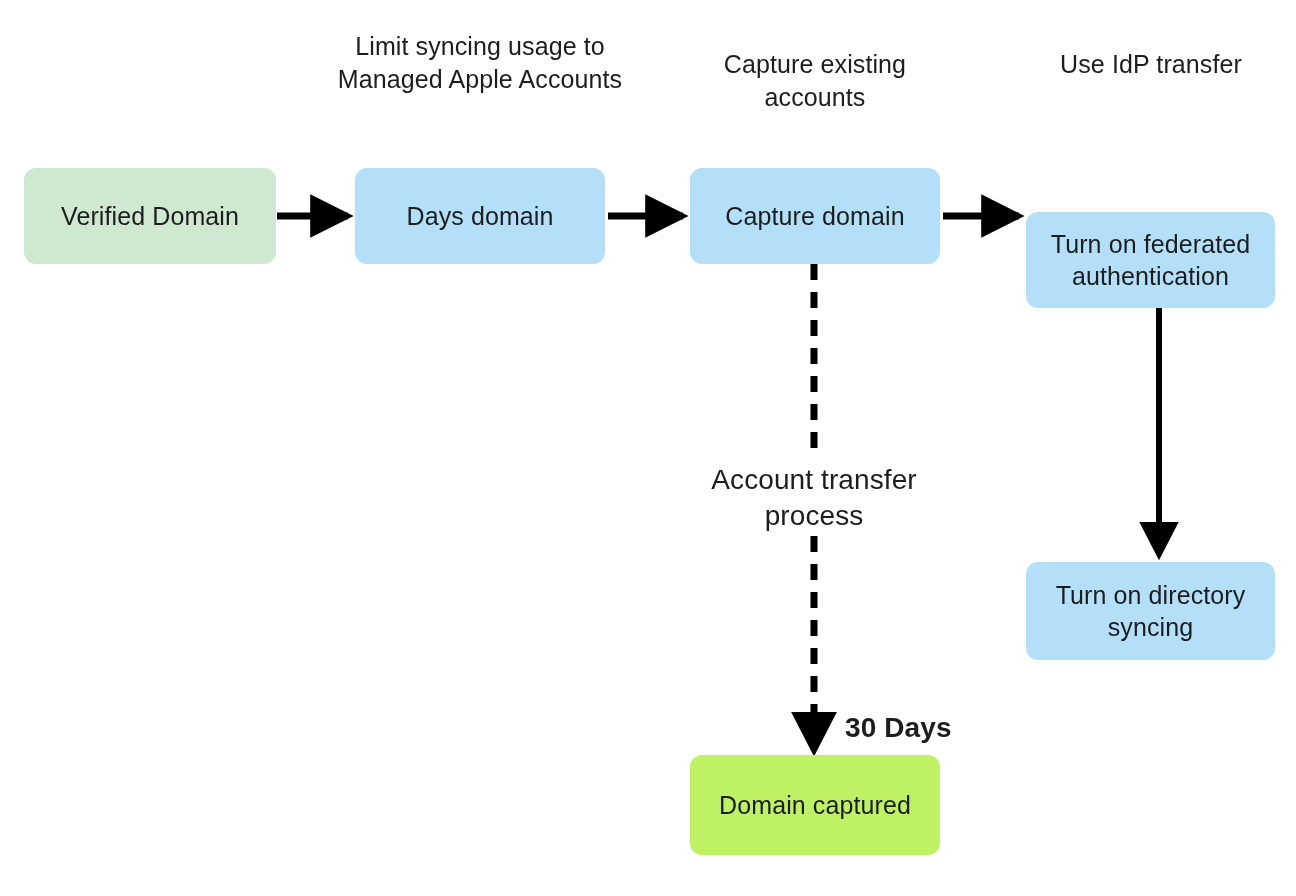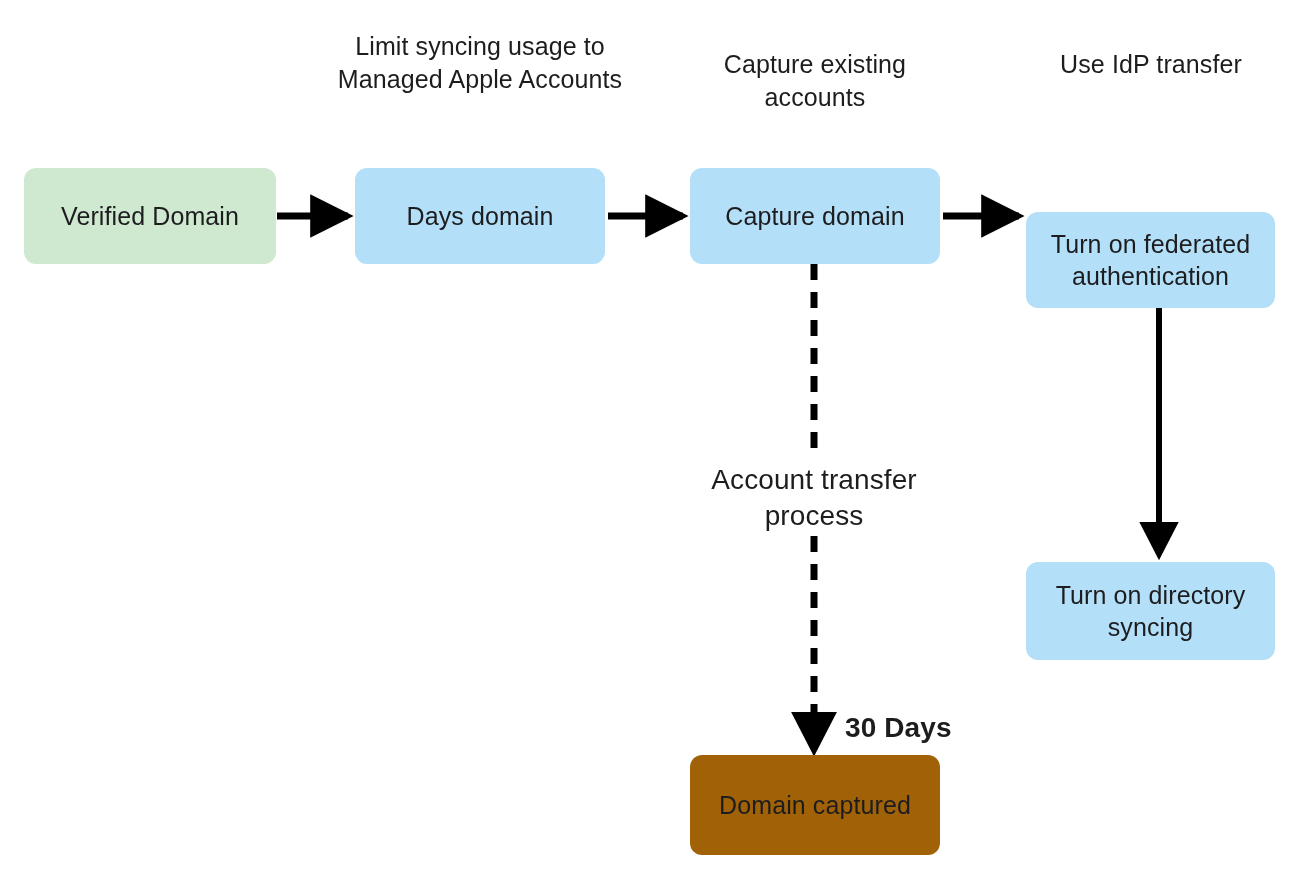--- a/index.html
+++ b/index.html
@@ -103,19 +103,19 @@
   <div class="node" style="left:24px; top:168px; width:252px; height:96px; background:#cfe8d0;">Verified Domain</div>
 
   <div class="node" style="left:355px; top:168px; width:250px; height:96px; background:#b3e0f8;">Days domain</div>
 
   <div class="node" style="left:690px; top:168px; width:250px; height:96px; background:#b3e0f8;">Capture domain</div>
 
   <div class="node" style="left:1026px; top:168px; width:249px; height:96px; background:#b3e0f8;margin-top:44px;">Turn on federated authentication</div>
 
   <div class="node" style="left:1026px; top:562px; width:249px; height:98px; background:#b3e0f8;">Turn on directory syncing</div>
 
-  <div class="node" style="left:690px; top:755px; width:250px; height:100px; background:#a16207;">Domain captured</div>
+  <div class="node" style="left:690px; top:755px; width:250px; height:100px; background:#bef264;">Domain captured</div>
 
   <div class="edge-label" style="left:664px; top:462px; width:300px;">Account transfer process</div>
 
   <div class="edge-label" style="left:845px; top:710px; width:140px; text-align:left;font-weight:bold;">30 Days</div>
 
 </div>
 
 </body></html>

